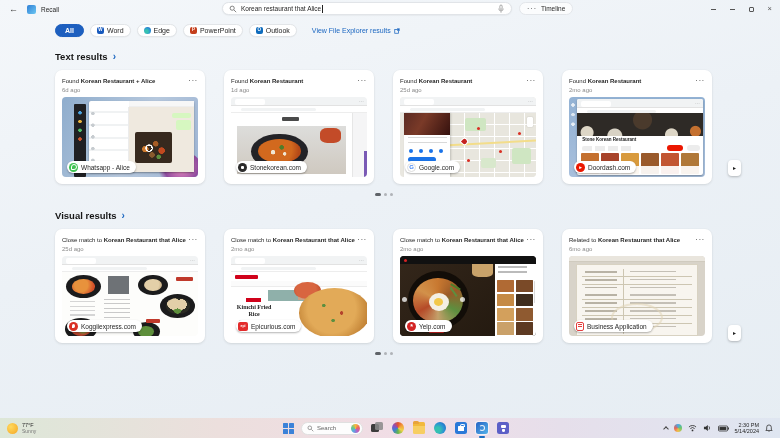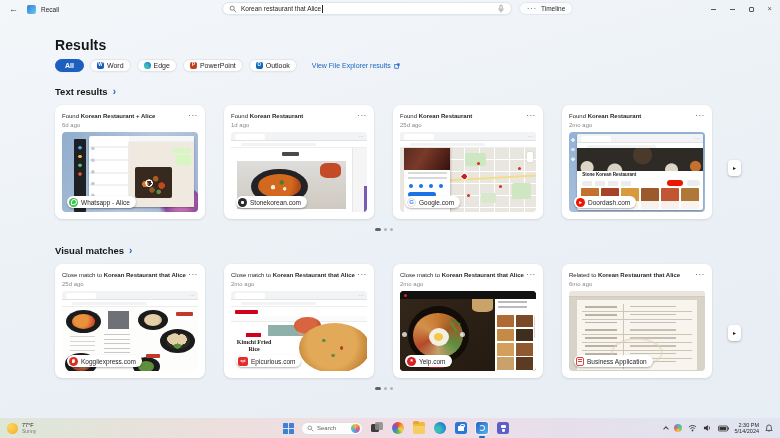--- a/index.html
+++ b/index.html
@@ -357,21 +357,20 @@
 
   <div class="wctrl">
     <span class="dash"></span>
     <span class="dash"></span>
     <span class="maxi"></span>
     <span class="closex">×</span>
   </div>
 </div>
 
 <div class="content">
-  <h1 class="results">Results</h1>
 
   <div class="chips">
     <span class="chip active">
         <span>All</span>
       </span>
     <span class="chip">
         <span class="cicon ci-word">W</span>
         <span>Word</span>
       </span>
     <span class="chip">
@@ -526,21 +525,21 @@
     </div>
   </div>
 
   <div class="dotsrow">
     <span class="dot active"></span>
     <span class="dot"></span>
     <span class="dot"></span>
   </div>
 
   <div class="section-h">
-    <span>Visual matches</span>
+    <span>Visual results</span>
     <span class="chev">›</span>
   </div>
 
   <div class="cards">
 
     <div class="card">
       <div class="card-head">
         <div class="card-title"><span>Close match to </span><b>Korean Restaurant that Alice</b></div>
         <span class="more">···</span>
       </div>

